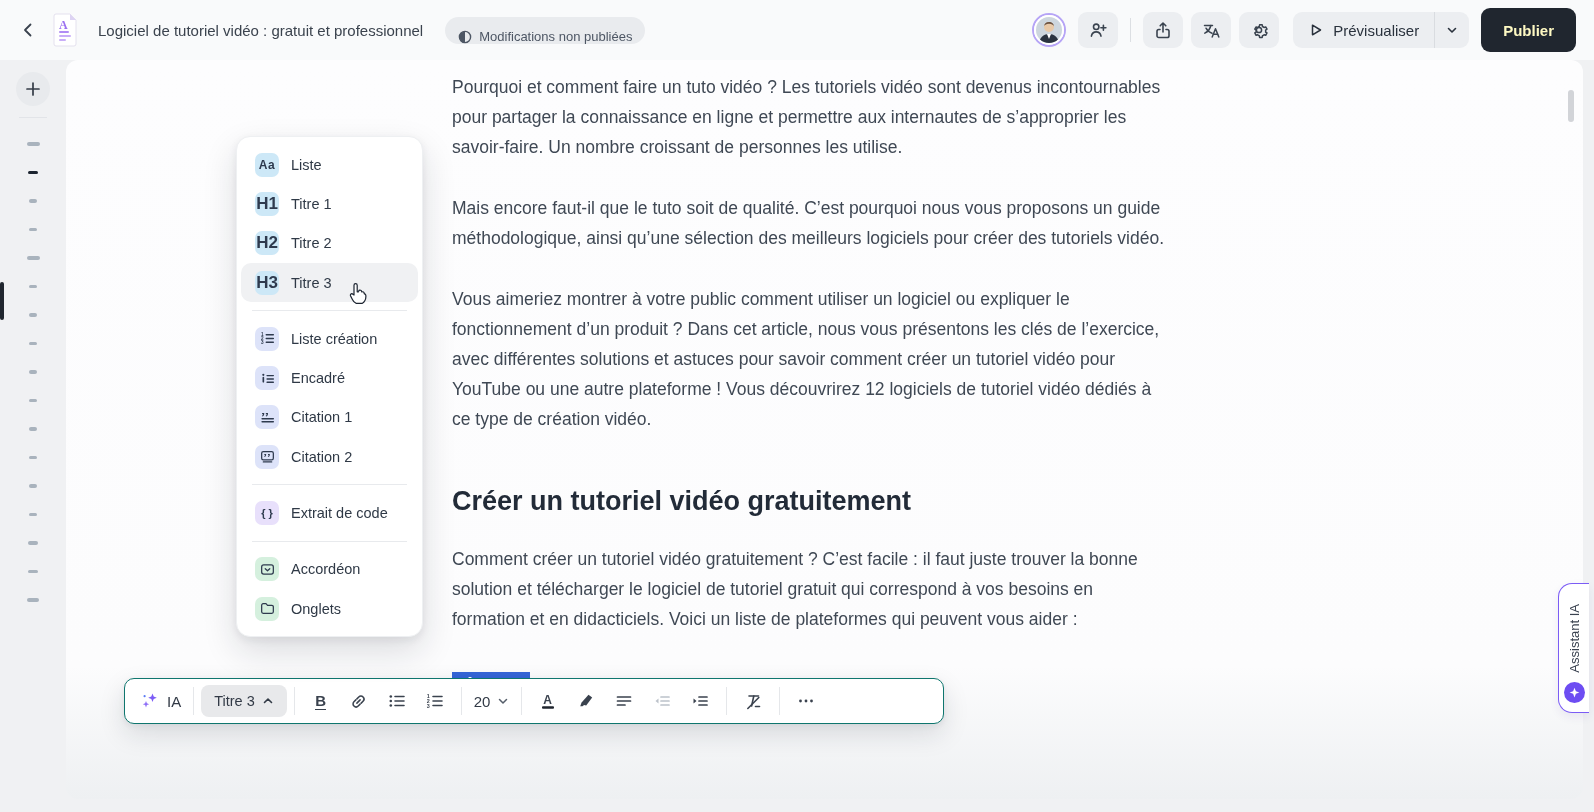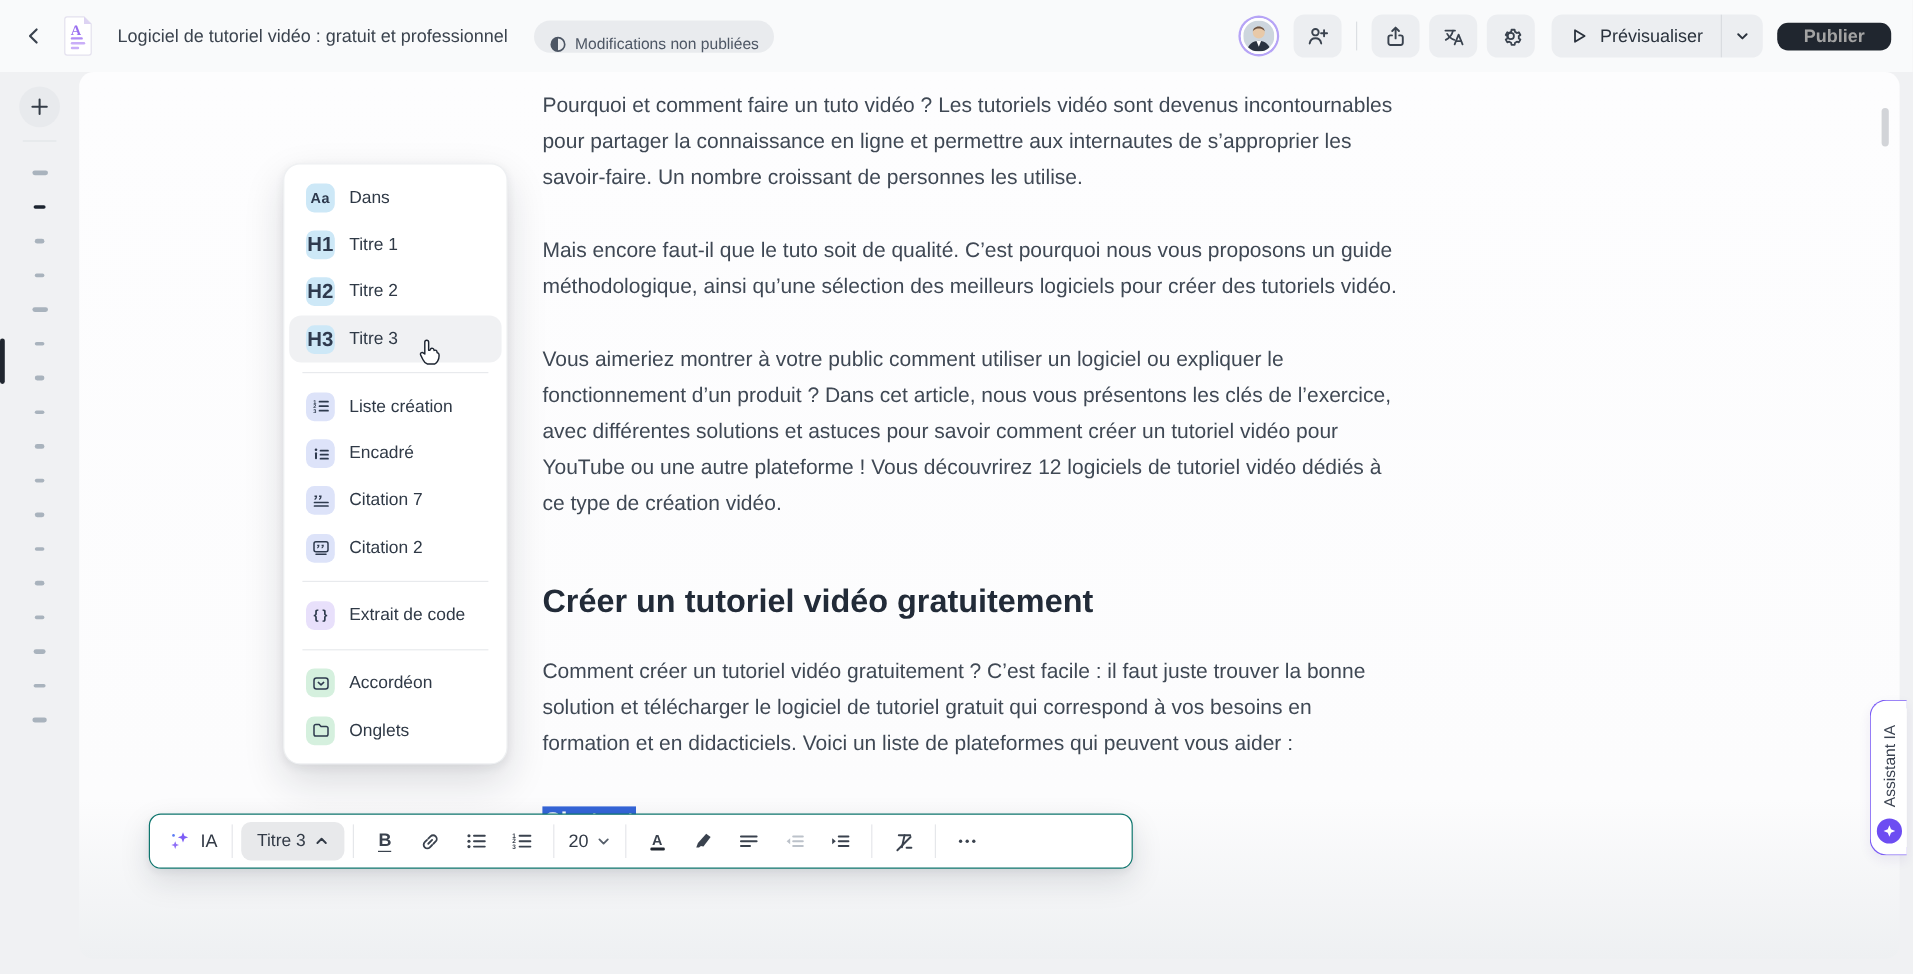--- a/index.html
+++ b/index.html
@@ -22,22 +22,22 @@
   .tb-group { display:flex; align-items:center; gap:8px; margin-left:14px; }
   .tb-btn { width:40px; height:36px; border-radius:9px; background:#eceef1; border:none;
             display:flex; align-items:center; justify-content:center; cursor:pointer; }
   .tb-sep { width:1px; height:24px; background:#dcdfe3; margin:0 4px; }
   .preview-btn { height:36px; border-radius:9px; background:#eceef1; display:flex; align-items:center;
                  cursor:pointer; overflow:hidden; }
   .preview-main { display:flex; align-items:flex-start; gap:9px; padding:0 15px; }
   .preview-main span { font-size:15px; color:#2a323d; }
   .preview-divider { width:1px; height:36px; background:#d9dce0; }
   .preview-caret { width:34px; height:36px; display:flex; align-items:center; justify-content:center; }
-  .publish-btn { height:23px; margin-left:12px; padding:0 22px; border:none; border-radius:9px;
-                 background:#20262f; color:#a3a3a3; font-size:15px; font-weight:600; cursor:pointer;
+  .publish-btn { height:44px; margin-left:12px; padding:0 22px; border:none; border-radius:9px;
+                 background:#20262f; color:#fef9c3; font-size:15px; font-weight:600; cursor:pointer;
                  font-family:"Liberation Sans", sans-serif; }
 
   
   .rail { position:absolute; top:60px; left:0; width:66px; bottom:0; z-index:5; }
   .add-section { width:34px; height:34px; border-radius:50%; background:#e8eaed; border:none;
                  margin:12px auto 0; display:flex; align-items:center; justify-content:center; cursor:pointer; }
   .rail-divider { width:28px; height:1px; background:#e2e4e8; margin:11px auto 0; }
   .dash-list { margin-top:24px; display:flex; flex-direction:column; align-items:center; }
   .dash { height:3.5px; border-radius:2px; background:#a9b3bd; margin-bottom:25px; cursor:pointer; }
   .dash.active { background:#1c2430; }
@@ -247,21 +247,21 @@
     <p>Comment créer un tutoriel vidéo gratuitement ? C’est facile : il faut juste trouver la bonne solution et télécharger le logiciel de tutoriel gratuit qui correspond à vos besoins en formation et en didacticiels. Voici un liste de plateformes qui peuvent vous aider :</p>
     <div class="sel-heading"><span>Shotcut</span></div>
   </div>
 </div>
 
 <div class="block-menu">
   <div class="menu-item">
     <span class="mi mi-blue">
         <span class="glyph-aa">Aa</span>
       </span>
-    <span class="menu-label">Dans</span>
+    <span class="menu-label">Liste</span>
   </div>
   <div class="menu-item">
     <span class="mi mi-blue">
         <span class="glyph-h">H1</span>
       </span>
     <span class="menu-label">Titre 1</span>
   </div>
   <div class="menu-item">
     <span class="mi mi-blue">
         <span class="glyph-h">H2</span>
@@ -308,21 +308,21 @@
     <span class="mi mi-peri">
       <svg width="15" height="15" viewBox="0 0 18 18">
           <g fill="#2e3a4e">
             <path d="M2.5 3.5h2.6c0 2.3-.4 3.6-2.2 4.4l-.6-1c1-.5 1.3-1 1.4-1.8H2.5zM7 3.5h2.6c0 2.3-.4 3.6-2.2 4.4l-.6-1c1-.5 1.3-1 1.4-1.8H7z"></path>
           </g>
           <g stroke="#2e3a4e" stroke-width="1.7" stroke-linecap="round">
             <path d="M2.5 10.5H16M2.5 14H16"></path>
           </g>
         </svg>
     </span>
-    <span class="menu-label">Citation 7</span>
+    <span class="menu-label">Citation 1</span>
   </div>
   <div class="menu-item">
     <span class="mi mi-peri">
       <svg width="15" height="15" viewBox="0 0 18 18">
           <rect x="2" y="3" width="14" height="10" rx="2" fill="none" stroke="#2e3a4e" stroke-width="1.5"></rect>
           <g fill="#2e3a4e">
             <path d="M5.2 6h2.2c0 1.9-.3 3-1.9 3.7l-.5-.9c.8-.4 1.1-.8 1.2-1.4h-1zM9.6 6h2.2c0 1.9-.3 3-1.9 3.7l-.5-.9c.8-.4 1.1-.8 1.2-1.4h-1z"></path>
           </g>
           <path d="M4 15.5h10" stroke="#2e3a4e" stroke-width="1.5" stroke-linecap="round"></path>
         </svg>

